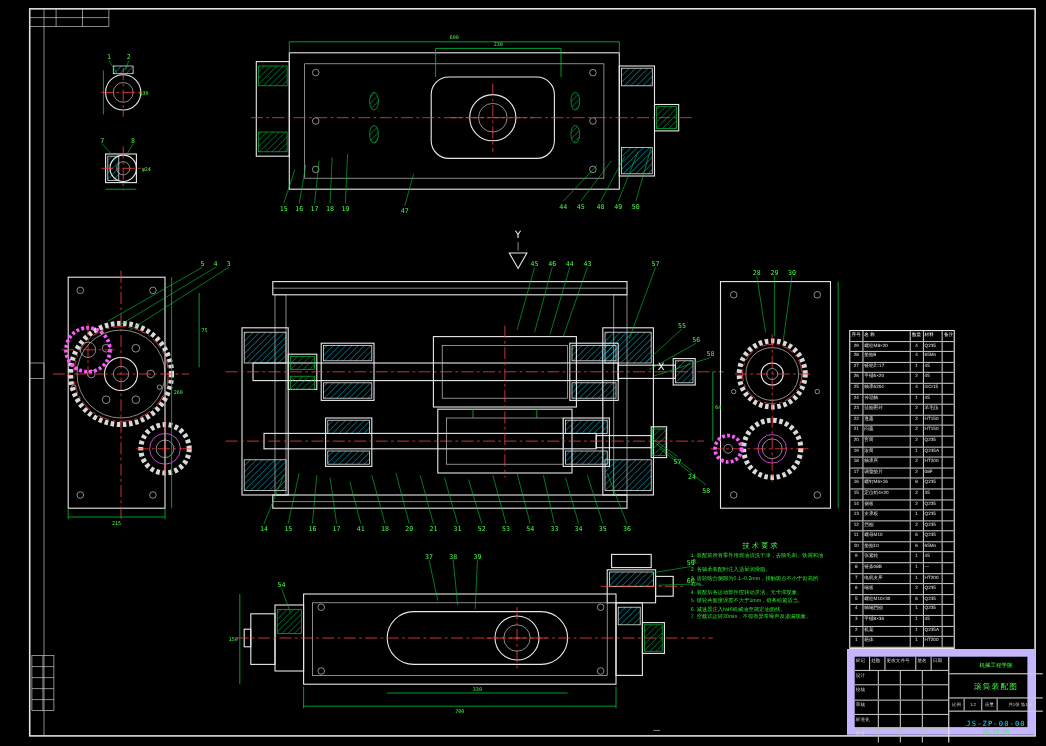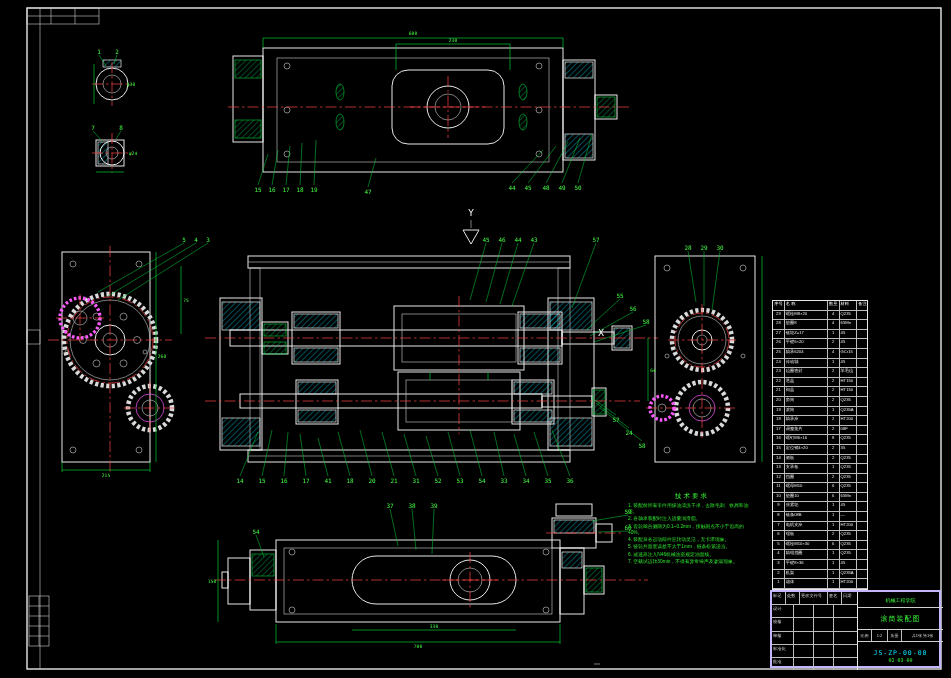--- a/index.html
+++ b/index.html
@@ -28,21 +28,21 @@
   #parts-table{position:absolute;left:772px;top:300px;width:96px;height:290px;border:1px solid #e8e8e8;box-sizing:border-box;display:flex;flex-direction:column;}
   .pt-row{display:flex;flex:1 1 auto;min-height:0;}
   .pt-cell{border-right:.5px solid #bdbdbd;border-bottom:.5px solid #bdbdbd;box-sizing:border-box;color:#e8e8e8;font-size:4.2px;line-height:1;overflow:hidden;white-space:nowrap;padding:1px 1px 0 1px;}
   .pt-row.hdr .pt-cell{color:#fff;}
   .pt-cell.c0{width:12px;text-align:center;}
   .pt-cell.c1{width:44px;}
   .pt-cell.c2{width:12px;text-align:center;}
   .pt-cell.c3{width:18px;}
   .pt-cell.c4{width:10px;border-right:none;}
   
-  #title-block{position:absolute;left:770px;top:590px;width:171px;height:78px;border:2px solid #c4b5fd;box-sizing:border-box;color:#e8e8e8;}
+  #title-block{position:absolute;left:770px;top:590px;width:171px;height:78px;border:7px solid #c4b5fd;box-sizing:border-box;color:#e8e8e8;}
   #tb-staff{position:absolute;left:0;top:0;width:86px;height:78px;border-right:.8px solid #e8e8e8;box-sizing:border-box;display:flex;flex-direction:column;}
   .tb-row{display:flex;flex:1 1 auto;border-bottom:.5px solid #bdbdbd;}
   .tb-row:last-child{border-bottom:none;}
   .tb-c{border-right:.5px solid #bdbdbd;box-sizing:border-box;font-size:4.2px;line-height:1.1;overflow:hidden;white-space:nowrap;padding-top:2px;padding-left:1px;color:#d8d8d8;}
   .tb-c:last-child{border-right:none;}
   .tb-right{position:absolute;left:86px;top:0;width:85px;height:78px;box-sizing:border-box;}
   .tb-unit{height:16px;border-bottom:.6px solid #cfcfcf;color:#3dff3d;font-size:5px;display:flex;align-items:center;justify-content:center;box-sizing:border-box;}
   .tb-title{height:22px;border-bottom:.6px solid #cfcfcf;color:#3dff3d;font-size:7px;display:flex;align-items:center;justify-content:center;box-sizing:border-box;letter-spacing:1px;}
   .tb-meta{height:12px;border-bottom:.6px solid #cfcfcf;display:flex;box-sizing:border-box;}
   .tb-meta span{border-right:.5px solid #bdbdbd;box-sizing:border-box;font-size:4px;color:#d8d8d8;display:flex;align-items:center;justify-content:center;overflow:hidden;white-space:nowrap;}

